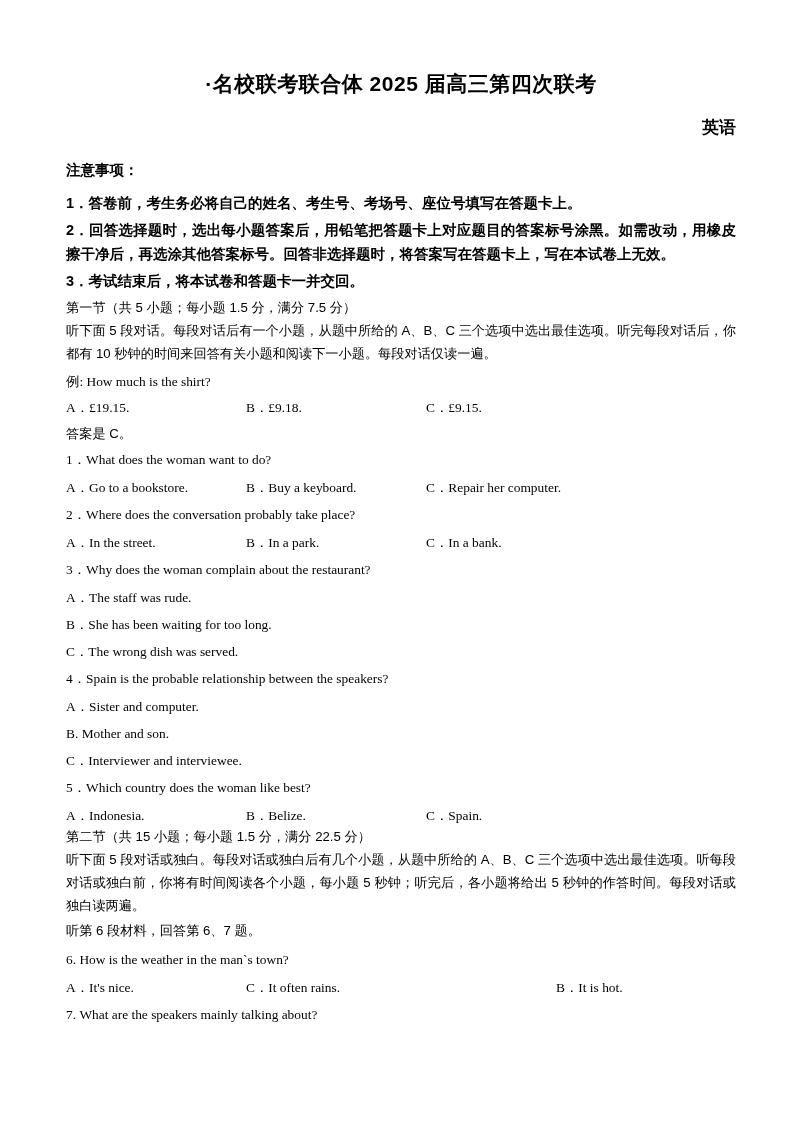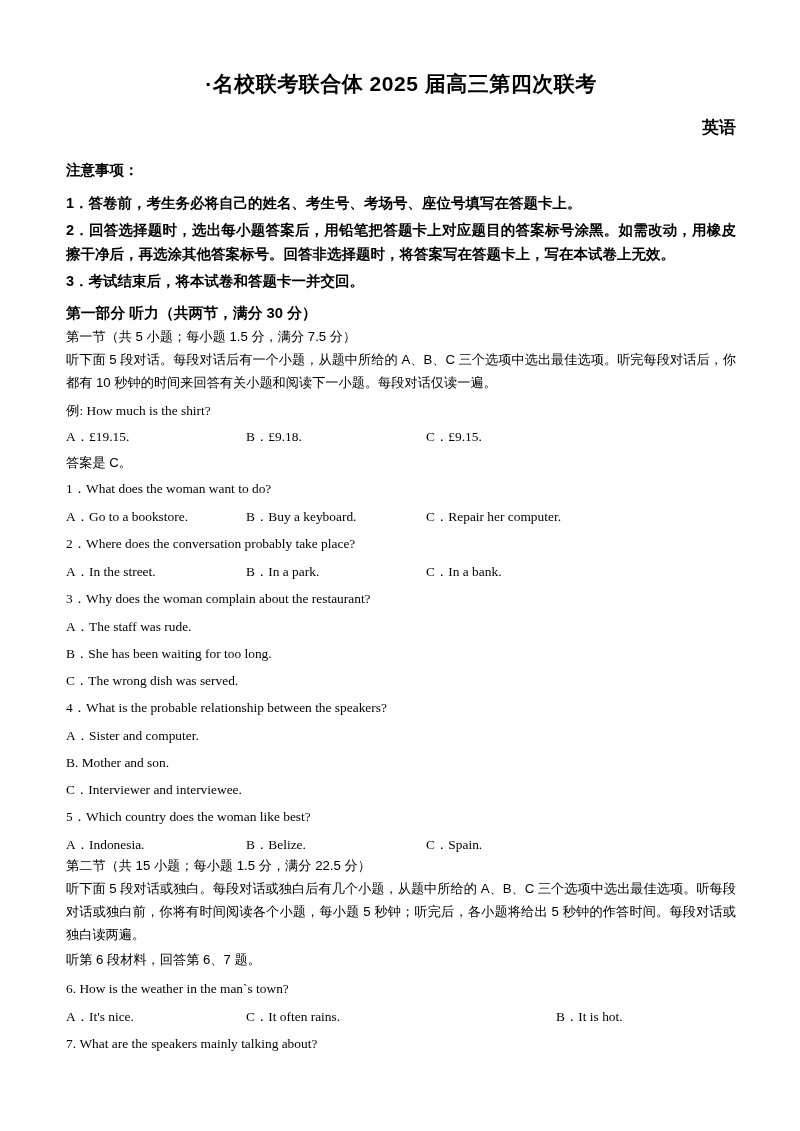--- a/index.html
+++ b/index.html
@@ -112,21 +112,20 @@
 <div class="page">
 
   <div class="title">·名校联考联合体 2025 届高三第四次联考</div>
   <div class="subject">英语</div>
 
   <div class="notice-head">注意事项：</div>
   <div class="notice-item">1．答卷前，考生务必将自己的姓名、考生号、考场号、座位号填写在答题卡上。</div>
   <div class="notice-item">2．回答选择题时，选出每小题答案后，用铅笔把答题卡上对应题目的答案标号涂黑。如需改动，用橡皮擦干净后，再选涂其他答案标号。回答非选择题时，将答案写在答题卡上，写在本试卷上无效。</div>
   <div class="notice-item">3．考试结束后，将本试卷和答题卡一并交回。</div>
 
-  <div class="part-head">第一部分 听力（共两节，满分 30 分）</div>
 
   <div class="sec-head">第一节（共 5 小题；每小题 1.5 分，满分 7.5 分）</div>
   <div class="para">听下面 5 段对话。每段对话后有一个小题，从题中所给的 A、B、C 三个选项中选出最佳选项。听完每段对话后，你都有 10 秒钟的时间来回答有关小题和阅读下一小题。每段对话仅读一遍。</div>
 
   <div class="ex">例: How much is the shirt?</div>
   <div class="opts">
     <div class="opt opt-a">A．£19.15.</div>
     <div class="opt opt-b">B．£9.18.</div>
     <div class="opt opt-c">C．£9.15.</div>
   </div>
@@ -151,21 +150,21 @@
   </div>
 
   <div class="q q-en">
     <span>3．</span><span>Why does the woman complain about the restaurant?</span>
   </div>
   <div class="opt-line">A．The staff was rude.</div>
   <div class="opt-line">B．She has been waiting for too long.</div>
   <div class="opt-line">C．The wrong dish was served.</div>
 
   <div class="q q-en">
-    <span>4．</span><span>What is the probable relationship between the speakers?</span>
+    <span>4．</span><span>Spain is the probable relationship between the speakers?</span>
   </div>
   <div class="opt-line">A．Sister and computer.</div>
   <div class="opt-line">B. Mother and son.</div>
   <div class="opt-line">C．Interviewer and interviewee.</div>
 
   <div class="q q-en">
     <span>5．</span><span>Which country does the woman like best?</span>
   </div>
   <div class="opts">
     <div class="opt opt-a">A．Indonesia.</div>

